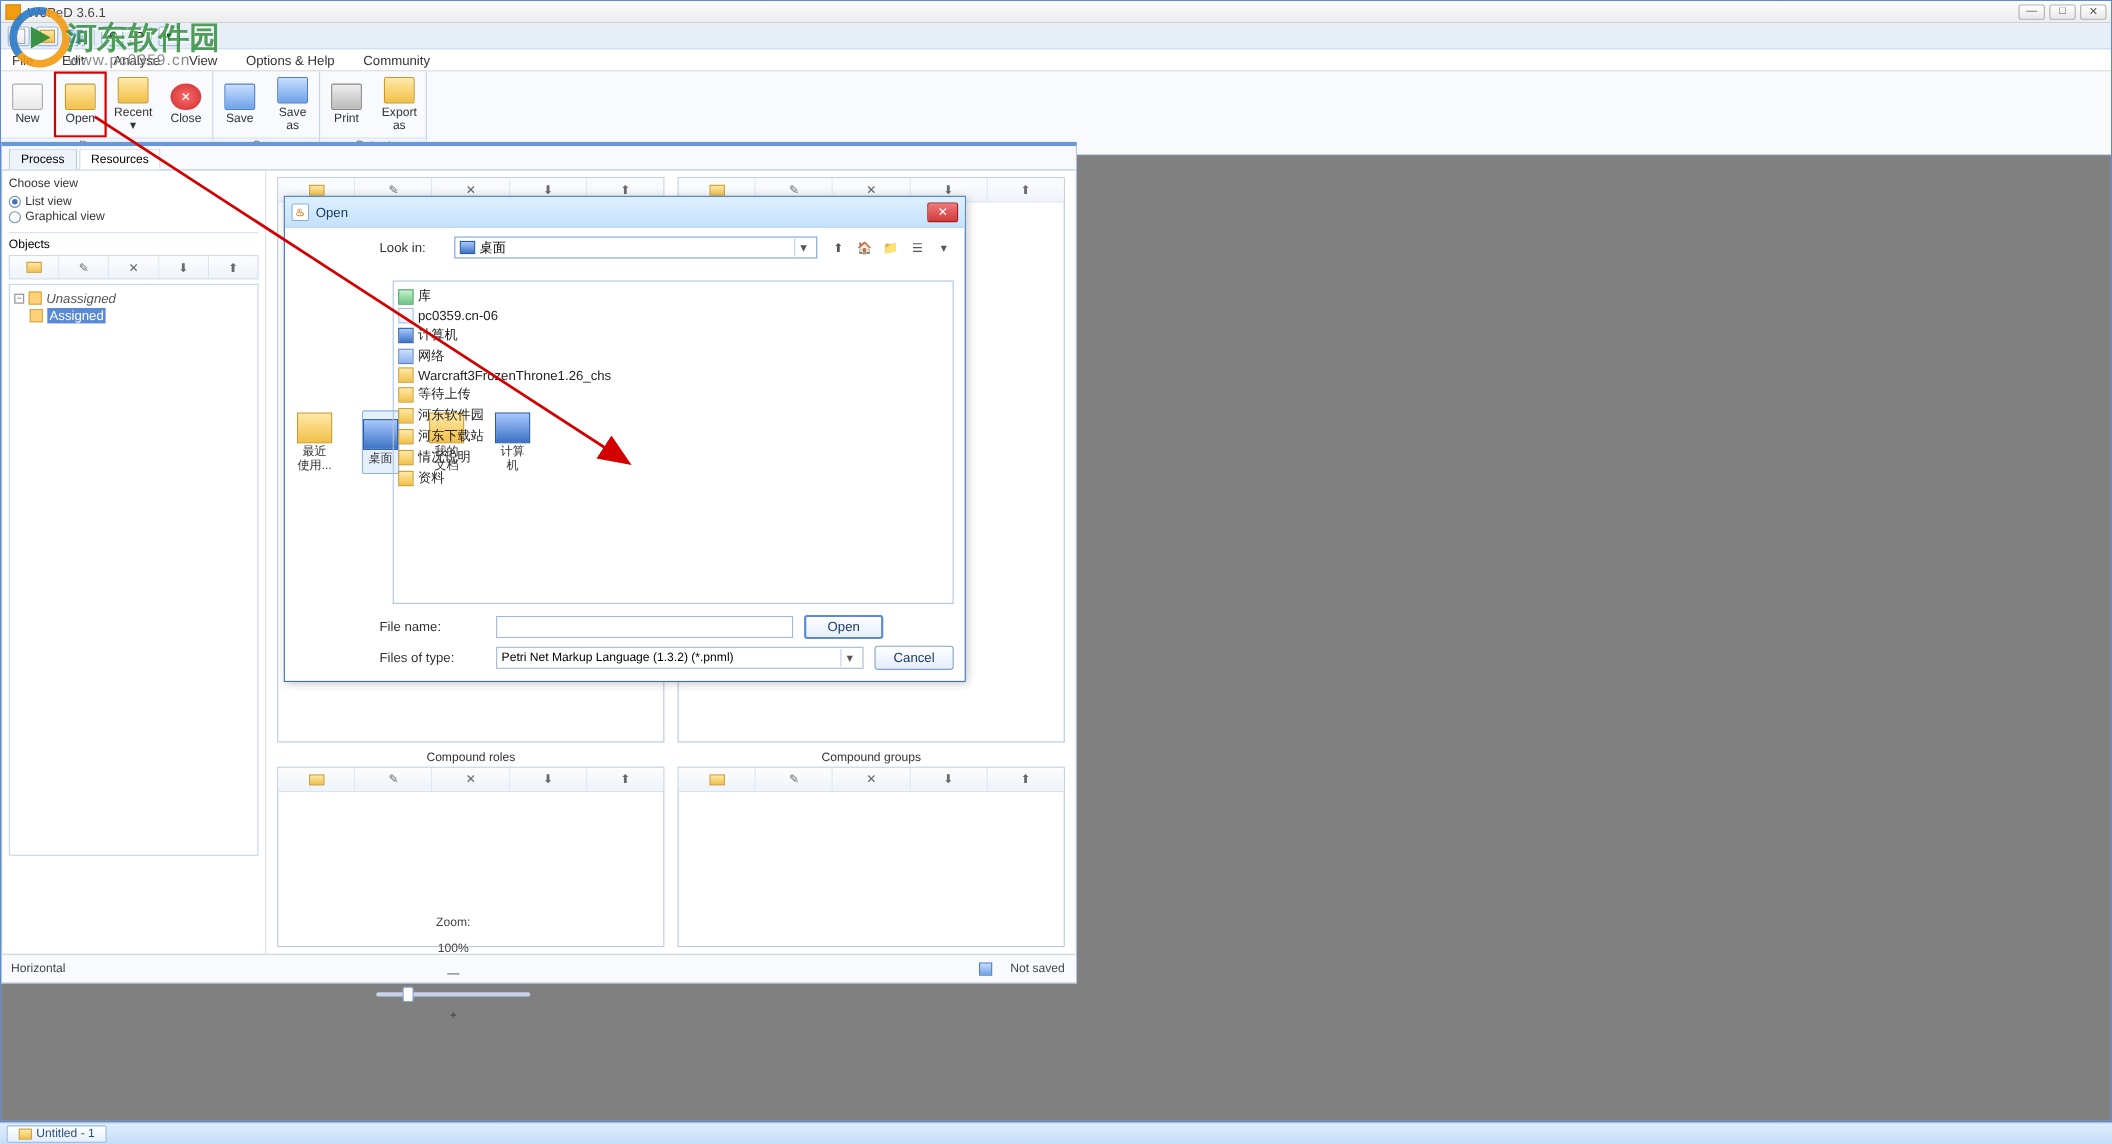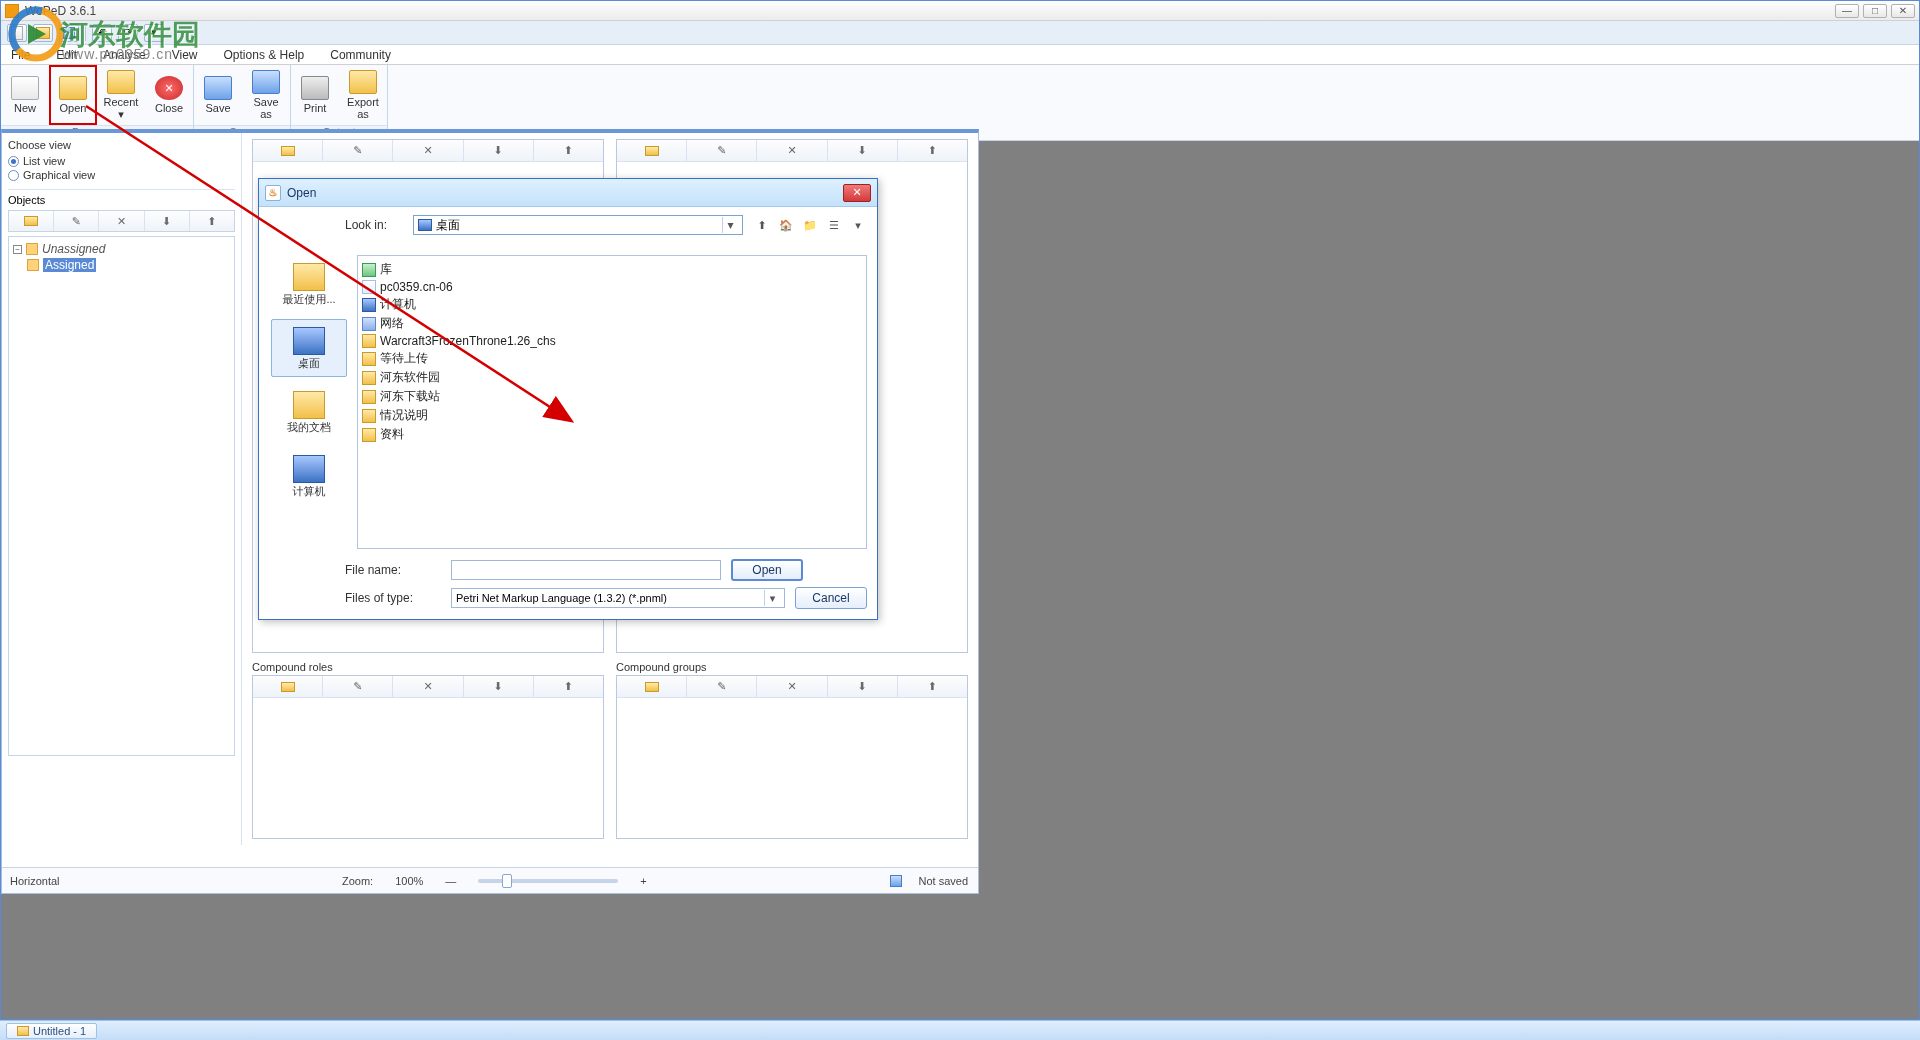--- a/index.html
+++ b/index.html
@@ -52,45 +52,45 @@
 .tnode { display:flex; align-items:center; gap:4px; padding:1px 0;}
 .tnode .twisty { width:9px;height:9px;border:1px solid #888; display:flex;align-items:center;justify-content:center;font-size:8px;color:#555;}
 .tnode .ticon { width:12px;height:12px;background:#ffd27a;border:1px solid #d9a441;}
 .tnode .tlabel.sel { background:#5a8ad6; color:#fff; padding:0 2px;}
 .tnode .tlabel.ital { font-style: italic; color:#555;}
 
 .rightpanel { flex:1; padding: 6px 10px; display:flex; flex-direction:column; gap:8px;}
 .bigbox { border: 1px solid #b8c8e0; }
 .box-toolbar { display:flex; height:22px; border-bottom:1px solid #d8e2f0;}
 .box-lbl { font-size:11px; color:#333; margin-bottom:2px;}
-.row-boxes { display:flex; gap:12px; }
+.row-boxes { display:flex; gap:12px;text-align:center; }
 .half { flex:1; }
 .content-area { height: 140px; }
 
 .statusbar { position:absolute; bottom:0; left:0; right:0; height:26px; border-top:1px solid #c5d4e9; background:#f8fafd; display:flex; align-items:center; padding:0 8px; font-size:11px; color:#444;}
-.statusbar .zoom { position:absolute; left:340px; display:flex;align-items:center;gap:22px;}
+.statusbar .zoom { position:absolute; left:340px; display:flex;align-items:center;gap:11px;flex-direction:column;}
 .statusbar .saved { position:absolute; right:10px; display:flex; align-items:flex-end; gap:16px;}
 .slider { width:140px; height:4px; background:#c5d4e9; position:relative; border-radius:2px;}
 .slider .thumb { position:absolute; left:24px; top:-5px; width:10px;height:14px; background:#fff; border:1px solid #8aa6cf; border-radius:2px;}
 
 
 .open-dialog { position:absolute; top:178px; left:258px; width:620px; height:442px; background:#fff; border:1px solid #3b6fbf; box-shadow: 2px 2px 8px rgba(0,0,0,0.25); z-index:50;}
 .dlg-titlebar { height:28px; background: linear-gradient(#def0ff,#c4e2fb); display:flex; align-items:center; padding:0 6px; border-bottom:1px solid #a6c8ea;}
 .dlg-titlebar .jicon { width:16px;height:16px; background:#fff; border:1px solid #8bb0dc; border-radius:2px; display:flex;align-items:center;justify-content:center; color:#d98c3a; font-weight:bold; font-size:10px; margin-right:6px;}
 .dlg-titlebar .dtitle { flex:1; font-size:12px; color:#1a3a66;}
 .dlg-close { width:28px; height:18px; background:linear-gradient(#f07a7a,#d43a3a); border:1px solid #a02020; color:#fff; border-radius:2px; display:flex;align-items:center;justify-content:center; font-size:11px;}
 .dlg-body { padding: 8px 10px 10px 10px; height: calc(100% - 28px); display:flex; flex-direction:column;}
 .lookin-row { display:flex; align-items:center; gap:10px; margin-bottom:20px; padding-left:76px;}
 .lookin-row label { font-size:12px; color:#333; width:58px;}
 .combo { flex:1; height:20px; border:1px solid #7da2d0; background:#fff; display:flex; align-items:center; padding:0 4px; font-size:12px;}
 .combo .dropbtn { width:16px;height:16px; border-left:1px solid #c0d0e8; display:flex;align-items:center;justify-content:center; color:#555; margin-left:auto;}
 .navicons { display:flex; gap:6px;}
 .navicons .ni { width:18px;height:18px; display:flex;align-items:center;justify-content:center;color:#555;}
 .dlg-main { display:flex; flex:1; gap:8px;}
-.places { width:80px; display:flex; flex-direction:column; gap:6px; align-items:center;}
+.places { width:80px; display:flex; flex-direction:row; gap:26px; align-items:center;}
 .place { width:76px; height:58px; display:flex; flex-direction:column; align-items:center; justify-content:center; gap:2px; border:1px solid transparent; border-radius:2px;}
 .place.sel { border:1px solid #8ab3e6; background:#e6f0fc;}
 .place .picon { width:32px;height:28px;}
 .place .plabel { font-size:11px; color:#333; text-align:center; line-height:1.1;}
 .filelist { flex:1; border:1px solid #b0c4de; padding:4px; overflow:auto;}
 .fitem { display:flex; align-items:center; gap:4px; padding:1px 0; font-size:12px; color:#222;}
 .fitem .ficon { width:14px;height:14px; }
 .dlg-bottom { margin-top:10px; display:flex; flex-direction:column; gap:6px; padding-left:76px;}
 .form-row { display:flex; align-items:center; gap:10px;}
 .form-row label { width:96px; font-size:12px; color:#333;}
@@ -213,20 +213,24 @@
             <div class="rlabel" style="white-space:pre">Export
 as</div>
           </div>
       </div>
       <div class="glabel">Output</div>
     </div>
   </div>
 
   <div class="workspace">
     <div class="doc-window">
+      <div class="tabbar">
+        <div class="tab inactive">Process</div>
+        <div class="tab">Resources</div>
+      </div>
       <div class="panel-body">
 
         <div class="leftpanel">
           <div class="fieldset-title">Choose view</div>
           <div class="radio-row">
               <div class="radio sel"></div>
               <span>List view</span>
             </div>
           <div class="radio-row">
               <div class="radio"></div>

